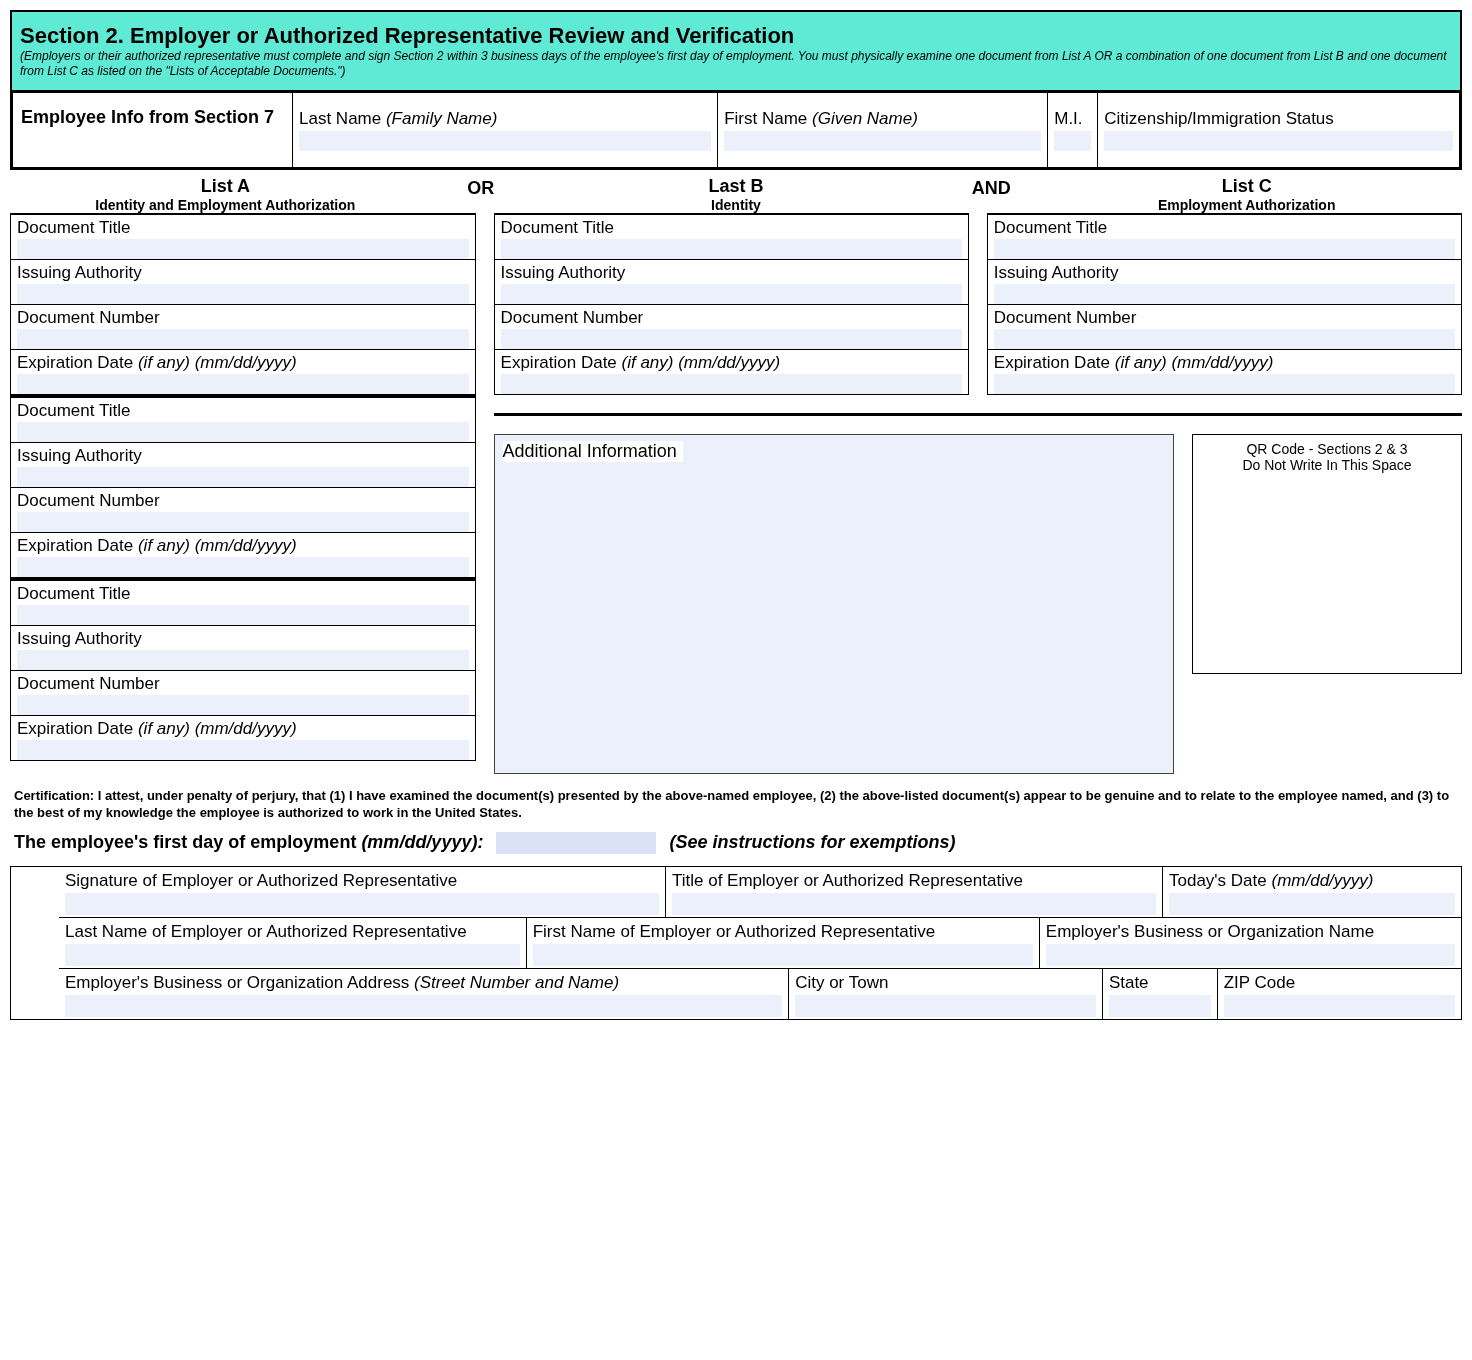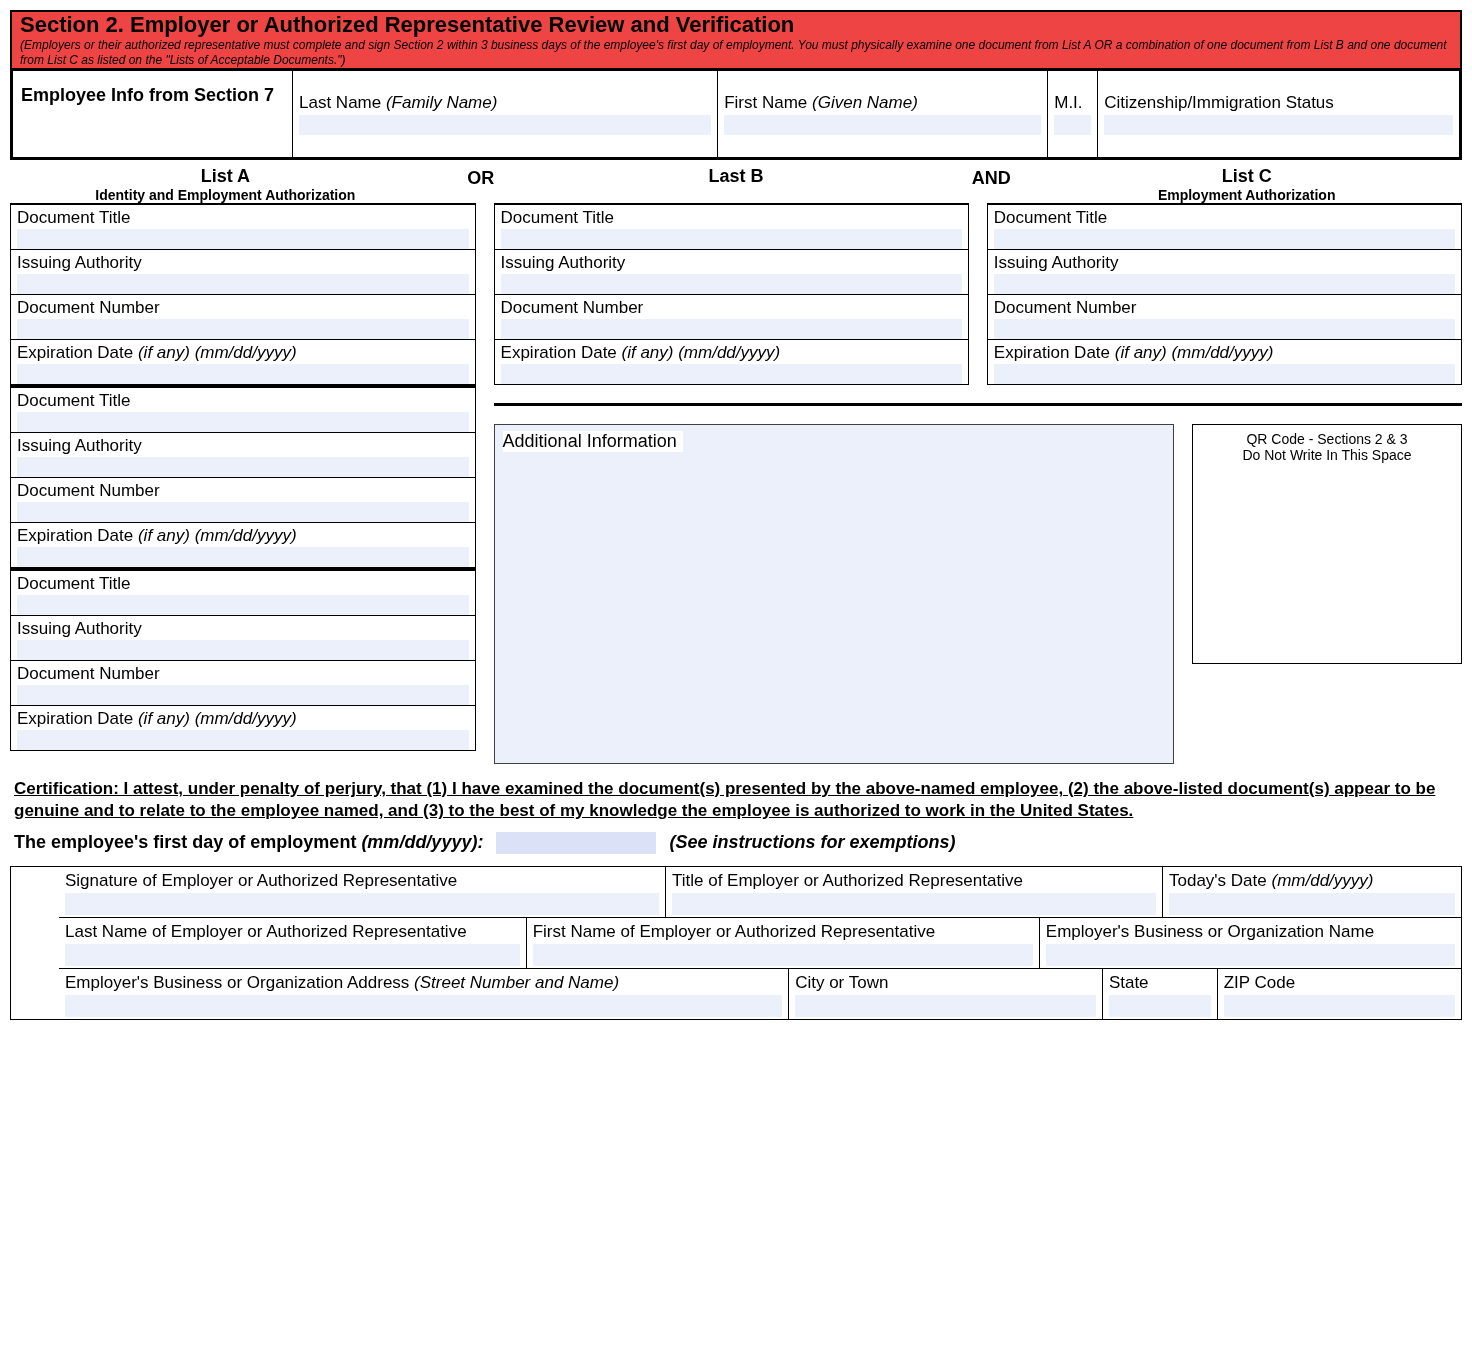--- a/index.html
+++ b/index.html
@@ -5,40 +5,40 @@
   * { box-sizing: border-box; margin: 0; padding: 0; }
   body {
     font-family: Arial, Helvetica, sans-serif;
     font-size: 16px;
     color: #000;
     background: #fff;
     width: 1472px;
     padding: 10px;
   }
   .section-header {
-    background: #ef4444;
+    background: #5eead4;
     border: 2px solid #000;
     border-bottom: none;
-    padding: 0 8px;
+    padding: 11px 8px;
   }
   .section-title { font-size: 22px; font-weight: bold; }
   .section-instructions { font-style: italic; font-size: 12px; line-height: 1.25; }
   .emp-info-row {
     display: flex;
     border: 3px solid #000;
   }
   .emp-info-label {
     font-weight: bold;
     padding: 14px 8px;
     font-size: 18px;
     border-right: 1px solid #000;
   }
   .emp-info-cell {
     border-right: 1px solid #000;
-    padding: 22px 6px;
+    padding: 16px 6px;
     flex: 1;
     display: flex;
     flex-direction: column;
   }
   .emp-info-cell:last-child { border-right: none; }
   .emp-info-cell .lbl { font-size: 17px; }
   .emp-info-cell .fill {
     background: #ecf0fb;
     height: 20px;
     margin-top: 2px;
@@ -86,24 +86,23 @@
   .qr-box {
     border: 1px solid #000;
     width: 270px;
     text-align: center;
     font-size: 14px;
     padding: 6px 4px;
     height: 240px;
   }
   .cert-text {
     font-weight: bold;
-    font-size: 17px;
+    font-size: 13px;
     margin: 14px 12px 10px 4px;
     line-height: 1.3;
-    text-decoration: underline;
   }
   .first-day-row {
     font-size: 18px;
     margin: 6px 4px 12px 4px;
     font-weight: bold;
   }
   .first-day-row .ital { font-style: italic; }
   .first-day-row .date-fill {
     display: inline-block;
     background: #dbe2f7;
@@ -153,20 +152,21 @@
 </div>
 
 <div class="list-headers">
   <div class="list-col">
     <div class="ln1">List A</div>
     <div class="ln2">Identity and Employment Authorization</div>
   </div>
   <div class="conj">OR</div>
   <div class="list-col">
     <div class="ln1">Last B</div>
+    <div class="ln2">Identity</div>
   </div>
   <div class="conj">AND</div>
   <div class="list-col">
     <div class="ln1">List C</div>
     <div class="ln2">Employment Authorization</div>
   </div>
 </div>
 
 <div class="doc-columns">
 

